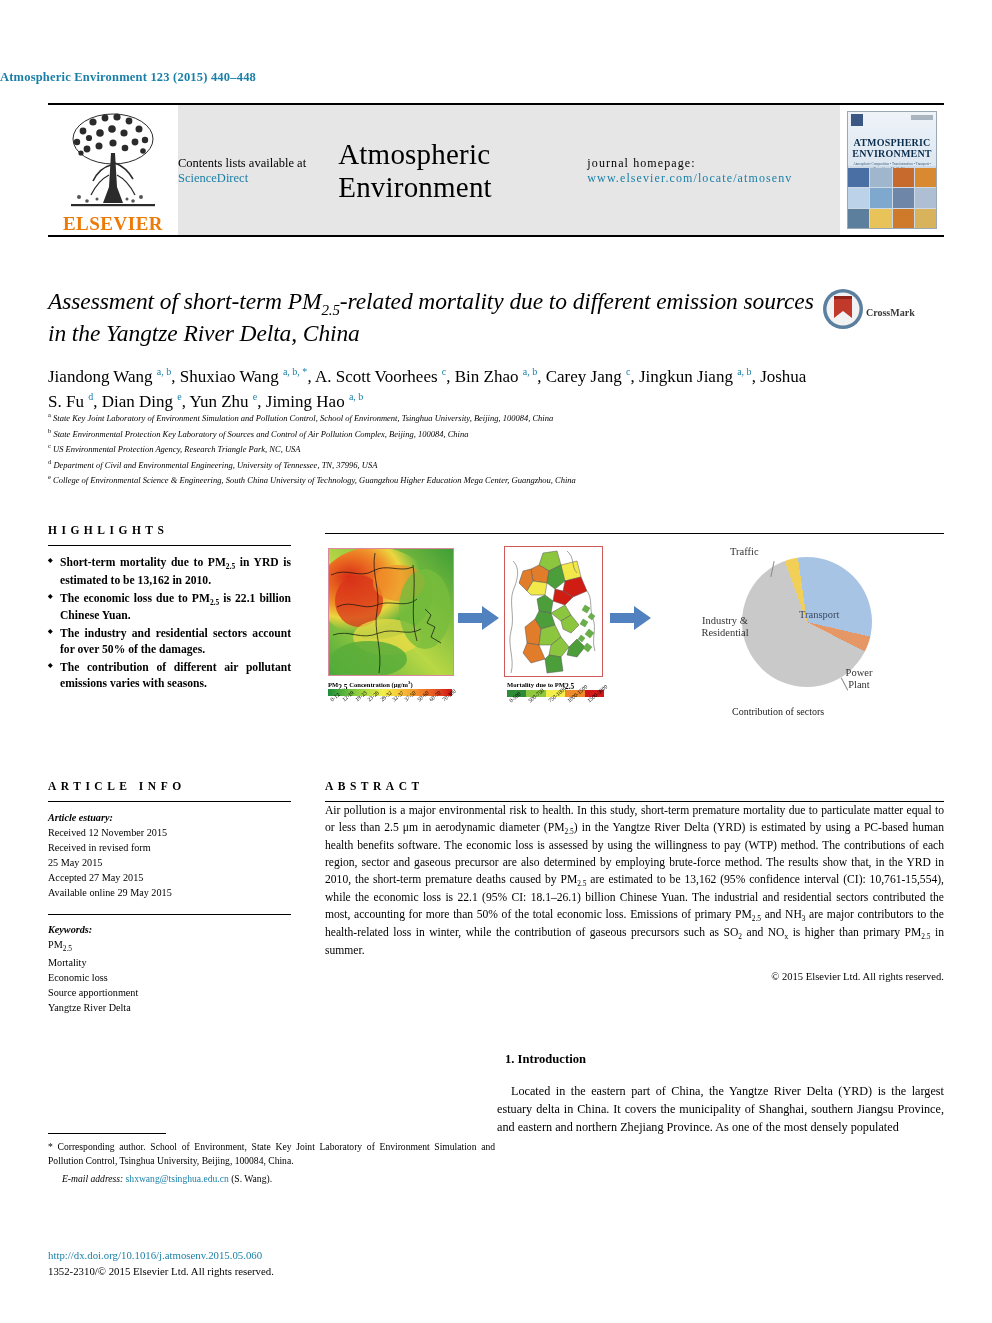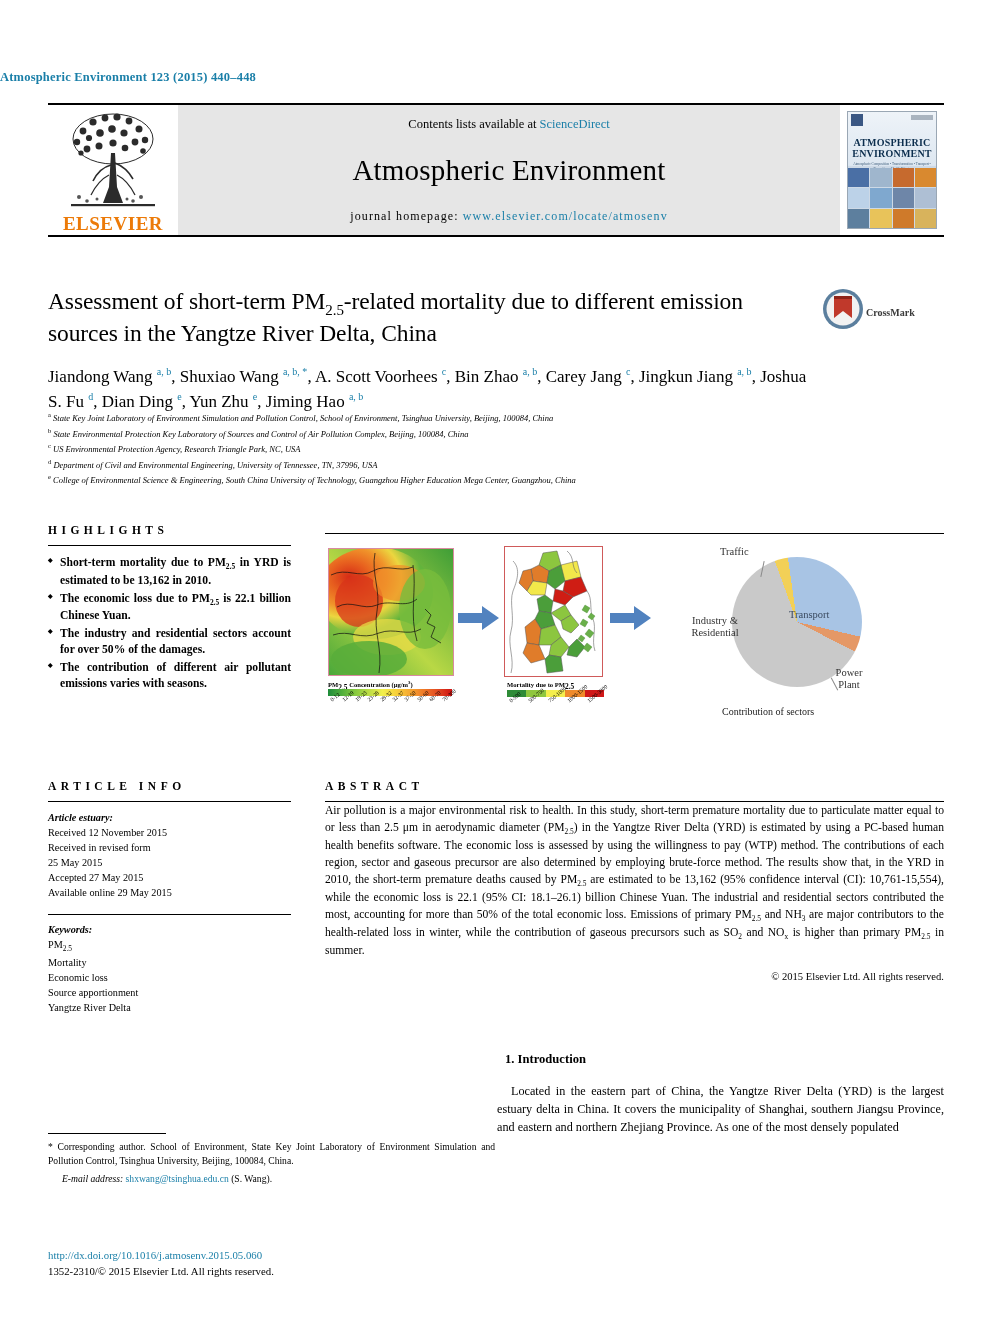--- a/index.html
+++ b/index.html
@@ -34,21 +34,21 @@
     padding-top:4px; background:#fff;
   }
   .tree-svg { display:block; }
   .elsevier-word {
     font-family:"Liberation Serif", serif;
     font-size:19px; letter-spacing:.5px; color:#ec7a08; font-weight:bold;
     line-height:1; margin-top:1px;
   }
   .mast-center {
     flex:1 1 auto; background:#e6e6e6;
-    display:flex; flex-direction:column; align-items:center; justify-content:space-between;
+    display:flex; flex-direction:row; align-items:center; justify-content:space-between;
     padding:12px 0 11px;
   }
   .contents-line { font-size:12.5px; }
   .contents-line .sd { color:#1a7fa8; }
   .journal-name { font-size:29px; letter-spacing:.2px; }
   .homepage { font-size:12px; letter-spacing:1.1px; }
   .homepage .url { color:#1a7fa8; }
   .cover-wrap {
     flex:0 0 104px; width:104px; display:flex; align-items:center; justify-content:center;
     background:#fff;
@@ -69,21 +69,21 @@
     position:absolute; left:0; right:0; bottom:0; height:60px;
     display:grid; grid-template-columns:repeat(4,1fr); grid-template-rows:repeat(3,1fr); gap:1px;
   }
   .cover .grid div { width:100%; height:100%; }
   .cover .eltop { position:absolute; top:2px; left:3px; width:12px; height:12px; background:#1b3c6e; opacity:.85;}
   .cover .eltop2 { position:absolute; top:3px; right:3px; width:22px; height:5px; background:#7d8a99; opacity:.6;}
 
   
   .titleblock { position:absolute; left:48px; top:287px; width:770px; }
   h1.title {
-    margin:0; font-weight:normal; font-size:23.5px; line-height:1.24; letter-spacing:-.1px;
+    margin:0; font-weight:normal; font-size:23.5px; line-height:1.24; letter-spacing:-.1px;font-style:italic;
   }
   .authors { margin-top:17px; font-size:17px; line-height:1.42; }
   .sup { font-size:10px; vertical-align:super; color:#1a7fa8; }
   .affils { position:absolute; left:48px; top:410px; width:900px; }
   .affil { font-style:italic; font-size:8.5px; line-height:1.62; }
   .affil .lbl { font-style:normal; vertical-align:super; font-size:6.5px; }
 
   
   .crossmark { position:absolute; left:822px; top:288px; width:122px; height:52px; }
   .cm-text { position:absolute; left:44px; top:19px; font-size:10px; font-weight:bold; color:#3a3a3a; }
@@ -127,21 +127,21 @@
   .ticks1 { left:4px; top:155px; width:124px; }
   .ticks1 span { width:12.4px; }
   .ticks2 { left:183px; top:156px; width:97px; }
   .ticks2 span { width:19.4px; }
 
   .arrow { position:absolute; width:42px; height:26px; }
   .arrow svg { display:block; }
   .arrowA { left:133px; top:62px; }
   .arrowB { left:285px; top:62px; }
 
-  .pie-wrap { position:absolute; left:333px; top:6px; width:282px; height:172px; }
+  .pie-wrap { position:absolute; left:343px; top:6px; width:282px; height:172px; }
   .pie {
     position:absolute; left:74px; top:8px; width:130px; height:130px; border-radius:50%;
     background: conic-gradient(
       from 0deg,
       #a8c4e4 0deg 103deg,
       #e59866 103deg 117deg,
       #c9c9c9 117deg 340deg,
       #f2d057 340deg 352deg,
       #a8c4e4 352deg 360deg
     );

